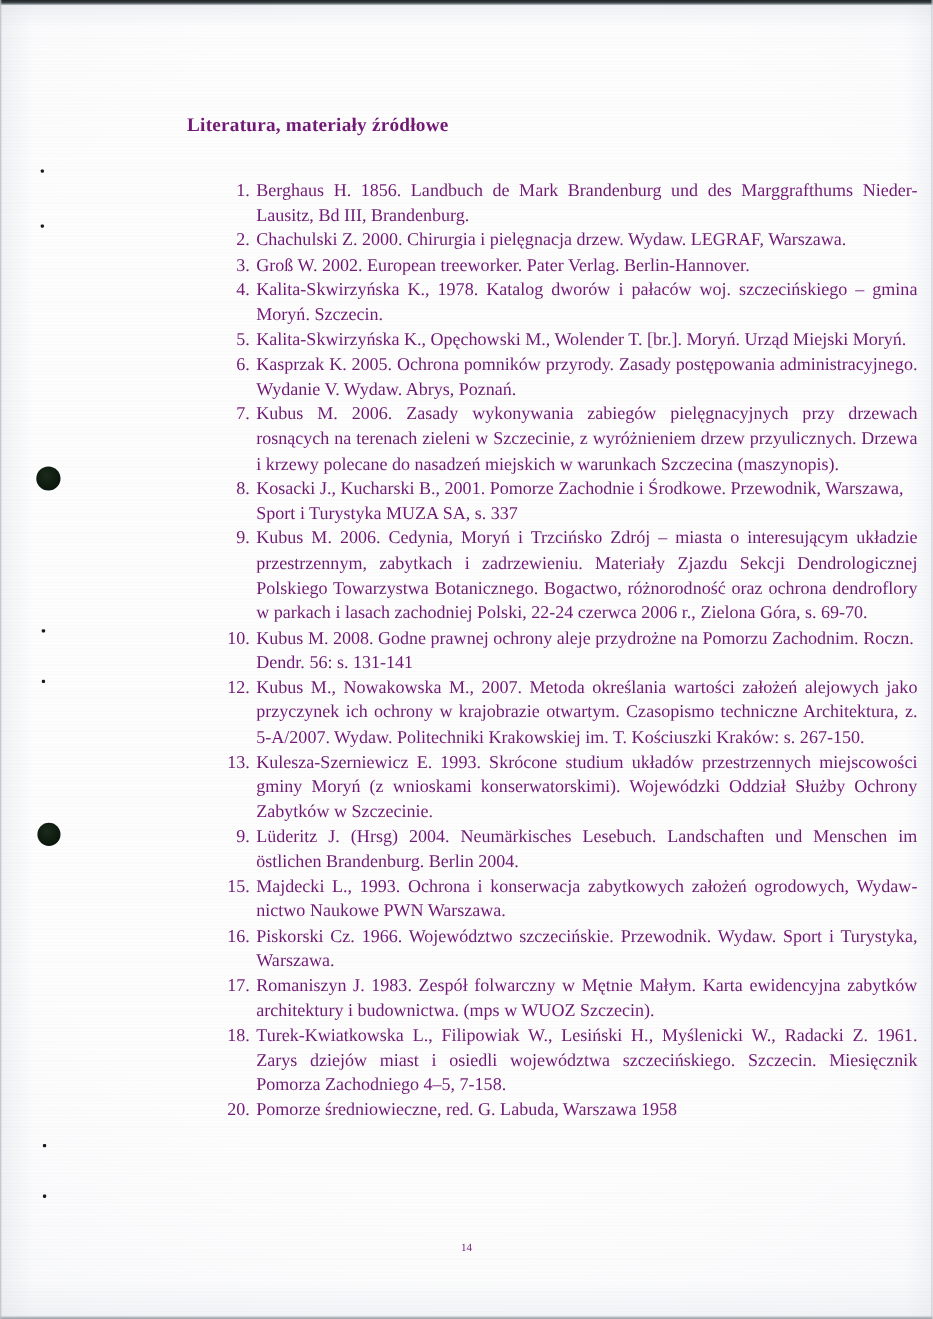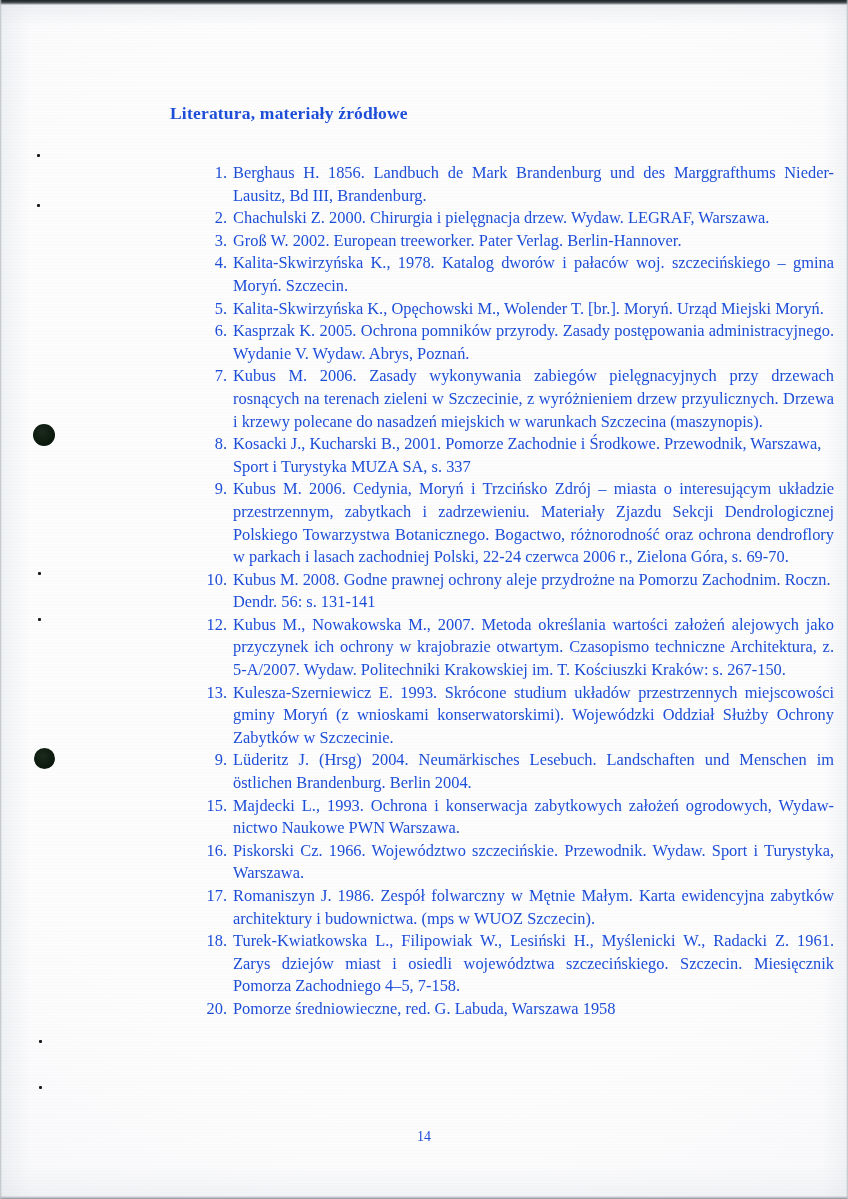--- a/index.html
+++ b/index.html
@@ -9,21 +9,21 @@
     background: #ffffff;
   }
 
   .page {
     position: relative;
     width: 848px;
     height: 1199px;
     overflow: hidden;
     background: #fbfbfc;
     font-family: "Liberation Serif", "DejaVu Serif", serif;
-    color: #1d4ed8;
+    color: #701a75;
     box-sizing: border-box;
   }
 
   
   .paper-tone {
     position: absolute;
     inset: 0;
     background:
       linear-gradient(180deg, rgba(222,226,231,0.55) 0px, rgba(252,252,253,0) 26px),
       linear-gradient(90deg, rgba(226,229,234,0.50) 0px, rgba(252,252,253,0) 30px),
@@ -125,21 +125,21 @@
   .ref-text.nojust {
     text-align: left;
   }
 
   .page-number {
     position: absolute;
     left: 0;
     right: 0;
     top: 1129px;
     text-align: center;
-    font-size: 14px;
+    font-size: 10px;
   }
 
   
   .scan-noise {
     position: absolute;
     inset: 0;
     background-image: repeating-linear-gradient(
       0deg,
       rgba(0,0,0,0.012) 0px,
       rgba(0,0,0,0.012) 1px,
@@ -232,21 +232,21 @@
         <li class="ref-item">
           <span class="ref-num">15.</span>
           <span class="ref-text">Majdecki L., 1993. Ochrona i konserwacja zabytkowych założeń ogrodowych, Wydaw-nictwo Naukowe PWN Warszawa.</span>
         </li>
         <li class="ref-item">
           <span class="ref-num">16.</span>
           <span class="ref-text">Piskorski Cz. 1966. Województwo szczecińskie. Przewodnik. Wydaw. Sport i Turystyka, Warszawa.</span>
         </li>
         <li class="ref-item">
           <span class="ref-num">17.</span>
-          <span class="ref-text">Romaniszyn J. 1986. Zespół folwarczny w Mętnie Małym. Karta ewidencyjna zabytków architektury i budownictwa. (mps w WUOZ Szczecin).</span>
+          <span class="ref-text">Romaniszyn J. 1983. Zespół folwarczny w Mętnie Małym. Karta ewidencyjna zabytków architektury i budownictwa. (mps w WUOZ Szczecin).</span>
         </li>
         <li class="ref-item">
           <span class="ref-num">18.</span>
           <span class="ref-text">Turek-Kwiatkowska L., Filipowiak W., Lesiński H., Myślenicki W., Radacki Z. 1961. Zarys dziejów miast i osiedli województwa szczecińskiego. Szczecin. Miesięcznik Pomorza Zachodniego 4–5, 7-158.</span>
         </li>
         <li class="ref-item">
           <span class="ref-num">20.</span>
           <span class="ref-text nojust">Pomorze średniowieczne, red. G. Labuda, Warszawa 1958</span>
         </li>
       </ol>

